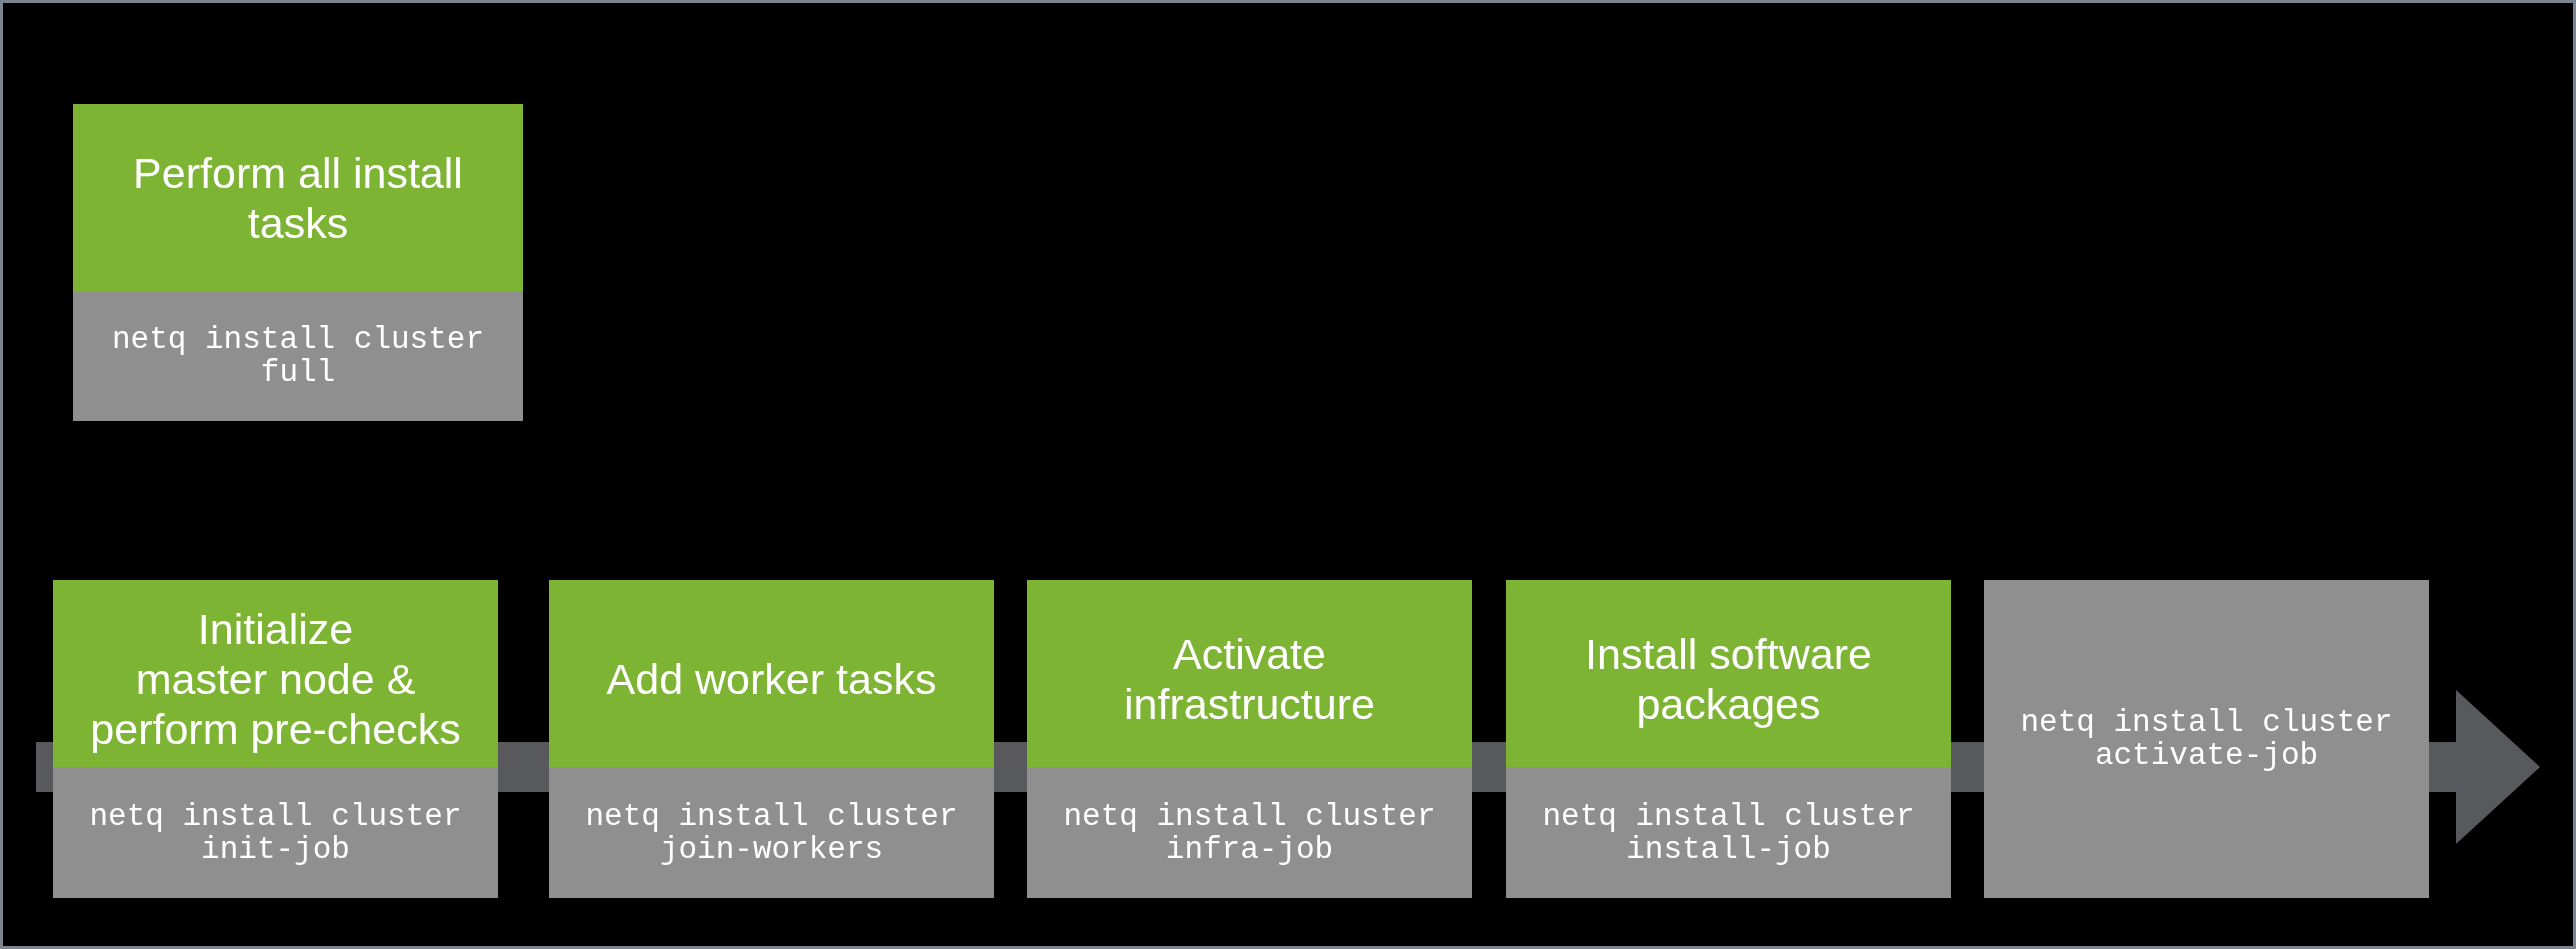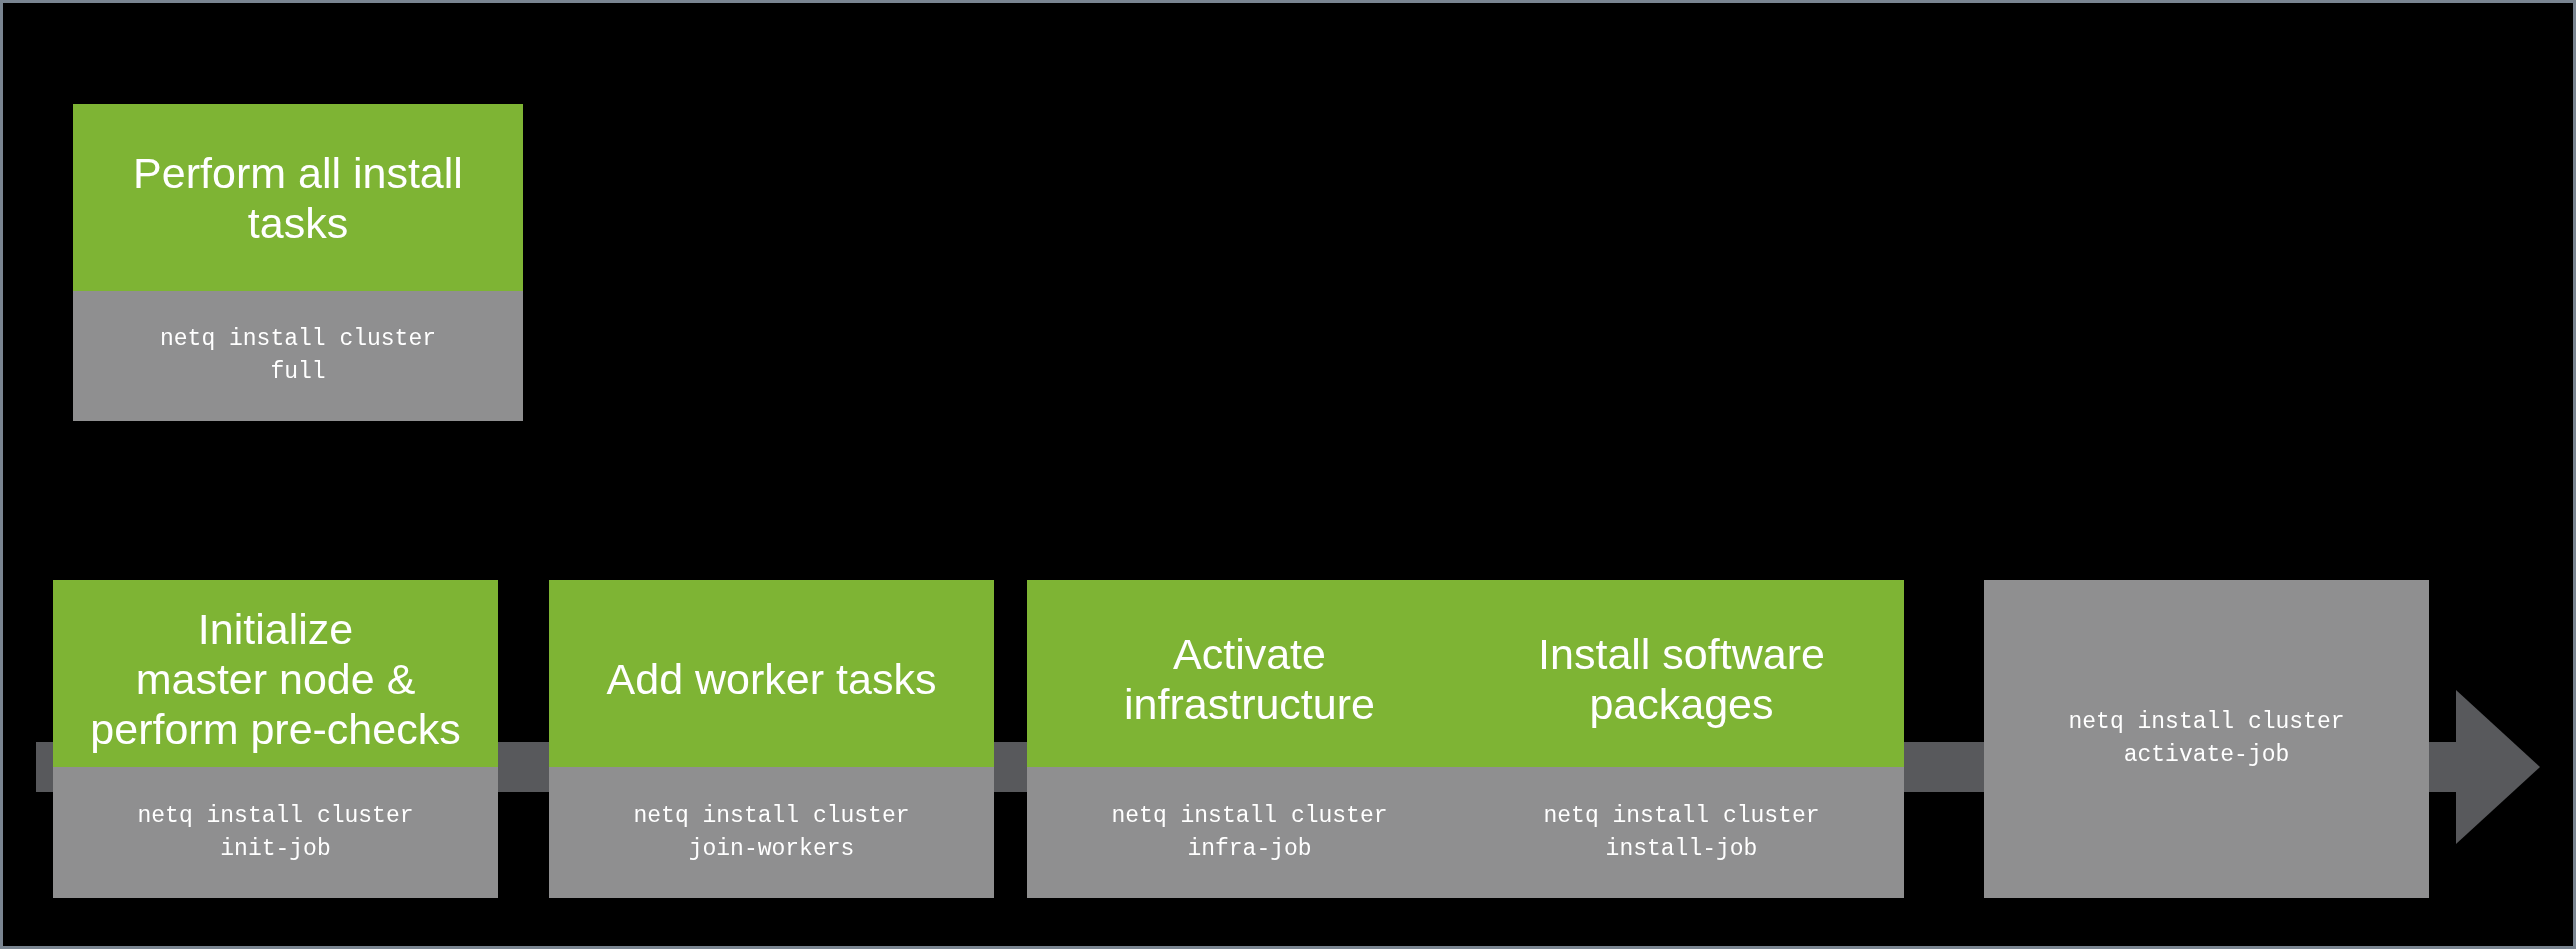--- a/index.html
+++ b/index.html
@@ -64,21 +64,21 @@
   }
   .box .cmd {
     background: #8F8F90;
     color: #FFFFFF;
     flex: 1;
     display: flex;
     align-items: center;
     justify-content: center;
     text-align: center;
     font-family: "Liberation Mono", "DejaVu Sans Mono", monospace;
-    font-size: 23px;
+    font-size: 31px;
     line-height: 33px;
     white-space: pre-line;
     box-sizing: border-box;
     padding: 0 7.8px;
   }
 
   
   .box-full {
     left: 70px;
     top: 101px;
@@ -93,21 +93,21 @@
     width: 445px;
     height: 318px;
   }
   .box-step .title {
     height: 187px;
     padding-top: 11.8px;
   }
   .box-s1 { left: 50px; }
   .box-s2 { left: 546px; }
   .box-s3 { left: 1024px; }
-  .box-s4 { left: 1456px; border-radius: 24px; }
+  .box-s4 { left: 1503px; border-radius: 24px; }
   .box-s5 { left: 1981px; }
 </style>
 </head>
 <body>
 
 <div class="canvas">
 
   <div class="arrow-shaft"></div>
   <div class="arrow-head"></div>
 

